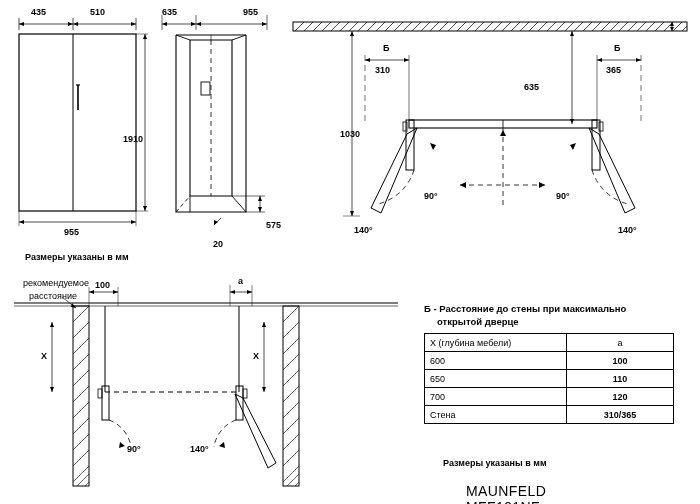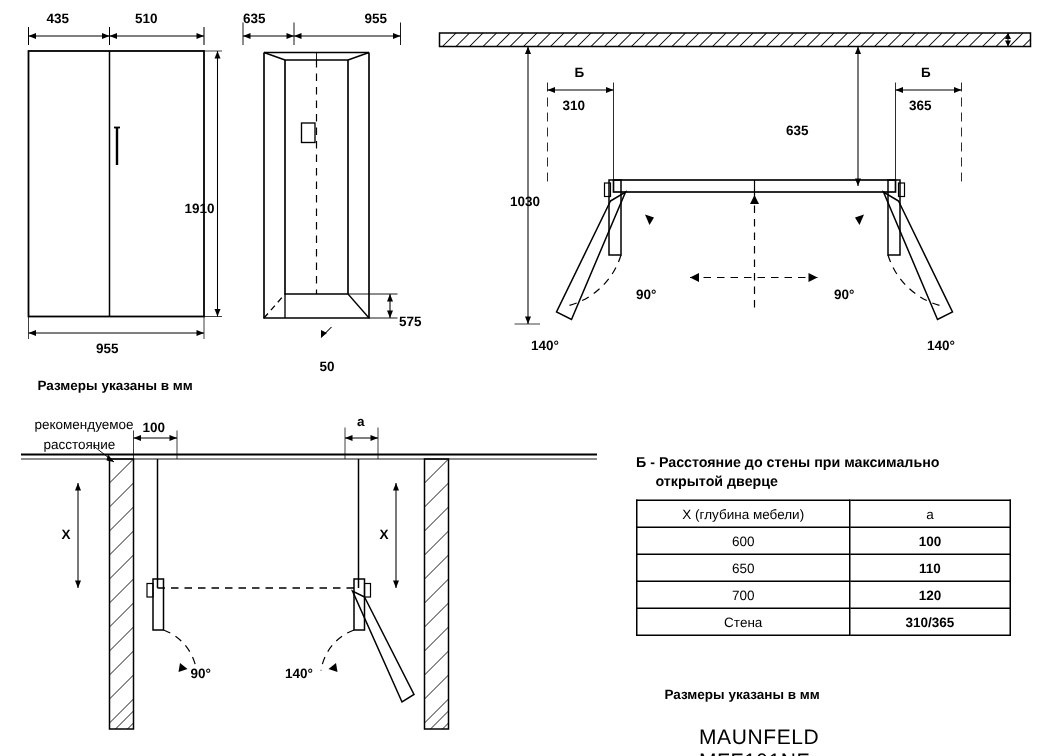--- a/index.html
+++ b/index.html
@@ -53,21 +53,21 @@
     position: absolute;
     left: 424px;
     top: 333px;
     width: 250px;
     border-collapse: collapse;
     font-size: 9px;
   }
   table.dims td, table.dims th {
     border: 1px solid #000;
     padding: 2px 5px;
-    text-align: center;
+    text-align: left;
     font-weight: normal;
     height: 13px;
   }
   table.dims th {
     font-weight: normal;
   }
   table.dims td.val, table.dims th.val {
     text-align: center;
     font-weight: bold;
     width: 96px;
@@ -351,22 +351,22 @@
     </g>
   </svg>
 
   <div class="lbl" style="left:31px; top:8px;">435</div>
   <div class="lbl" style="left:90px; top:8px;">510</div>
   <div class="lbl" style="left:123px; top:135px;">1910</div>
   <div class="lbl" style="left:64px; top:228px;">955</div>
 
   <div class="lbl" style="left:162px; top:8px;">635</div>
   <div class="lbl" style="left:243px; top:8px;">955</div>
-  <div class="lbl" style="left:266px; top:210px;">575</div>
-  <div class="lbl" style="left:213px; top:240px;">50</div>
+  <div class="lbl" style="left:266px; top:221px;">575</div>
+  <div class="lbl" style="left:213px; top:240px;">20</div>
 
   <div class="lbl" style="left:712px; top:20px;">50</div>
   <div class="lbl" style="left:383px; top:44px;">Б</div>
   <div class="lbl" style="left:375px; top:66px;">310</div>
   <div class="lbl" style="left:614px; top:44px;">Б</div>
   <div class="lbl" style="left:606px; top:66px;">365</div>
   <div class="lbl" style="left:524px; top:83px;">635</div>
   <div class="lbl" style="left:300px; top:130px;margin-left:40px;">1030</div>
   <div class="lbl" style="left:424px; top:192px;">90°</div>
   <div class="lbl" style="left:556px; top:192px;">90°</div>

